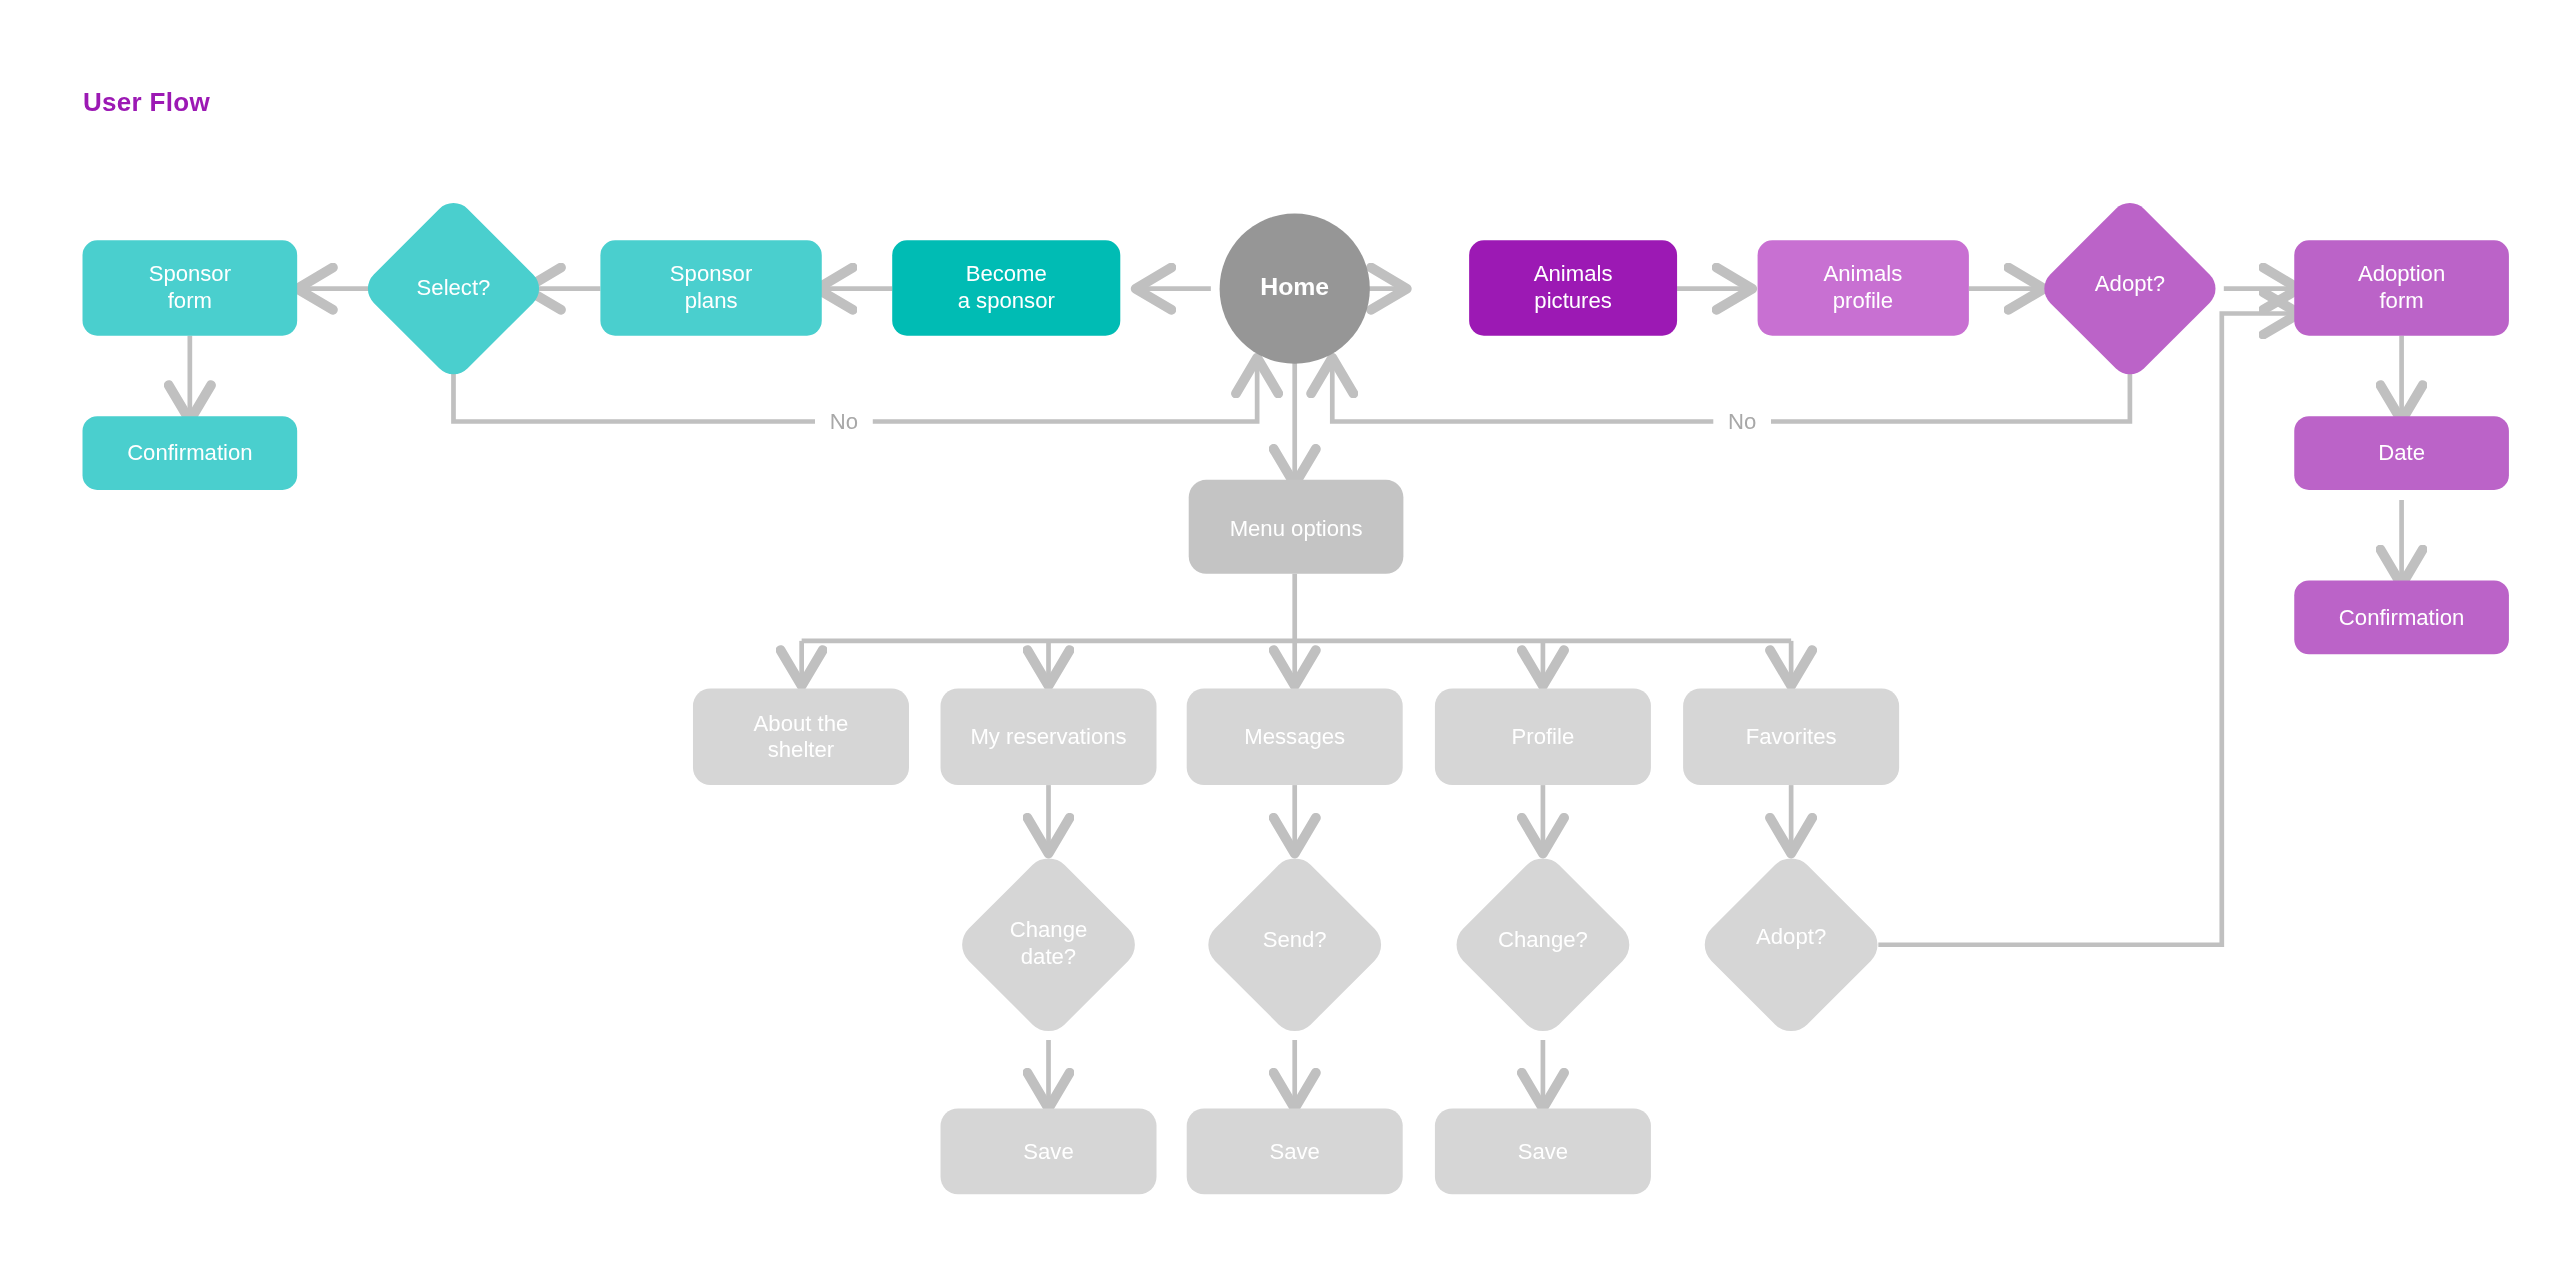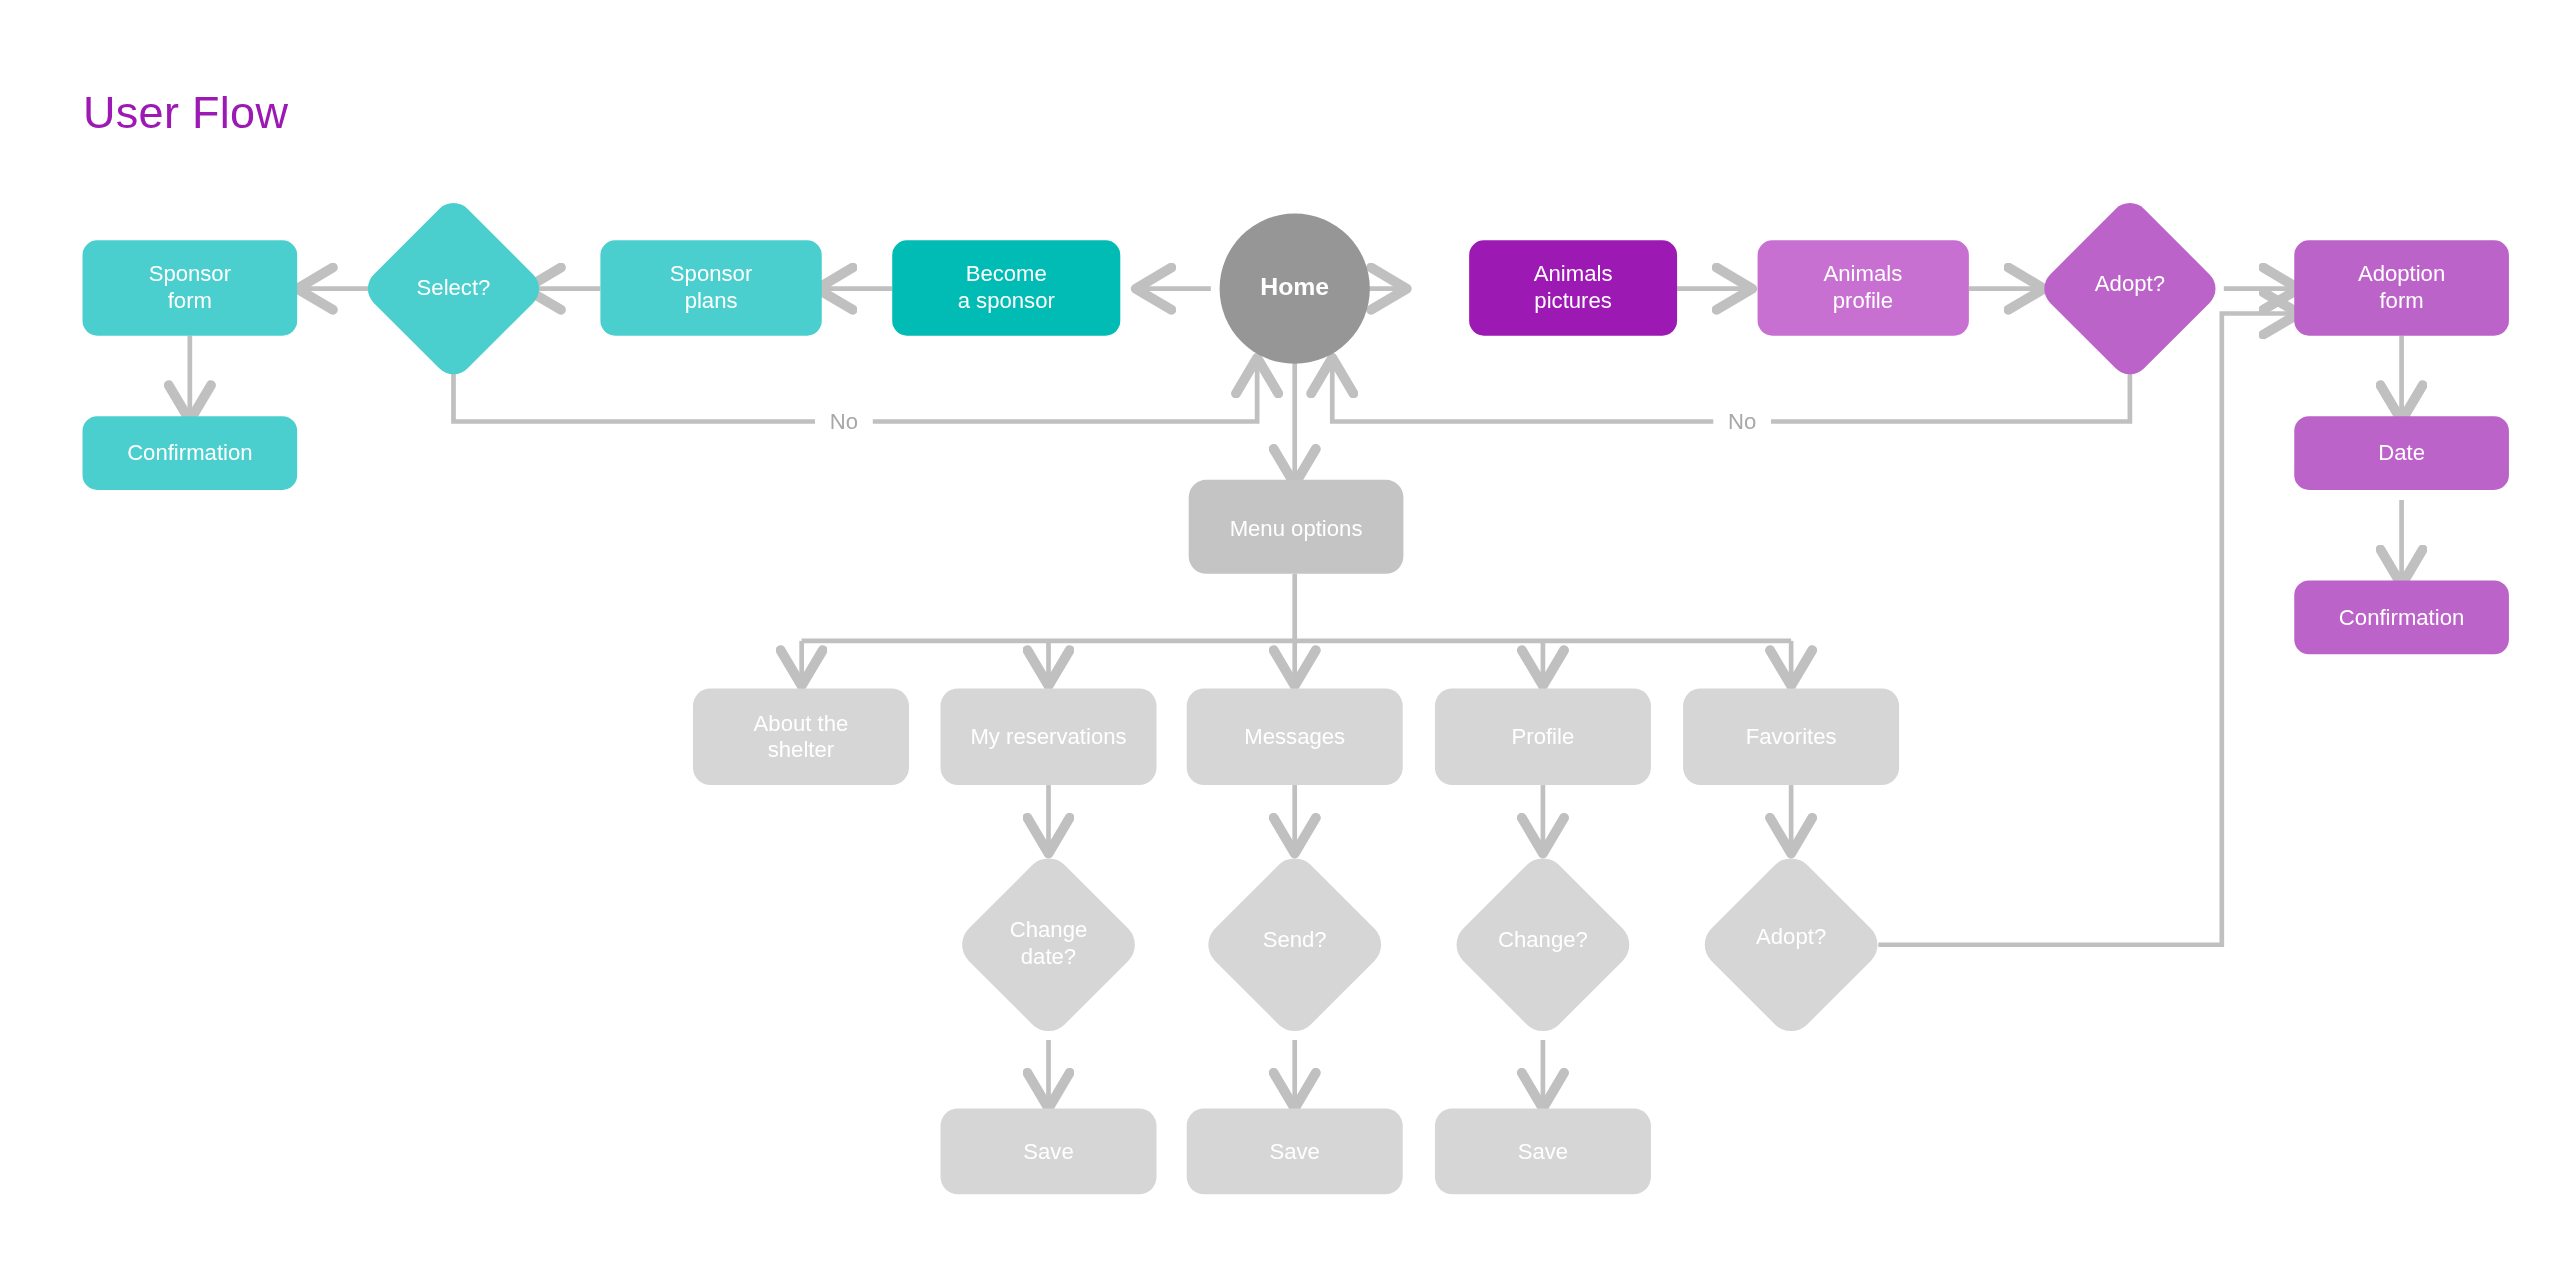--- a/index.html
+++ b/index.html
@@ -1,20 +1,20 @@
 <!DOCTYPE html>
 <html style="font-size:10.7px"><head>
 <meta charset="utf-8">
 <style>
   html,body{margin:0;padding:0;background:#ffffff;}
   body{font-family:"Liberation Sans",sans-serif;}
   #stage{position:relative;width:2576px;height:1273px;background:#ffffff;overflow:hidden;}
   #title{
     position:absolute;left:83px;top:87px;
-    font-size:45px;font-weight:normal;color:#9C19B4;letter-spacing:0.3px;
+    font-size:26px;font-weight:bold;color:#9C19B4;letter-spacing:0.3px;
     white-space:nowrap;
   }
   svg.flow{position:absolute;left:0;top:0;width:2576px;height:1273px;}
   .nodeLabel{
     fill:#ffffff;font-family:"Liberation Sans",sans-serif;
     font-size:33px;text-anchor:middle;dominant-baseline:middle;
   }
   .nodeLabel.bold{font-weight:bold;font-size:37px;}
   .edgeLabel{
     fill:#A8A8A8;font-family:"Liberation Sans",sans-serif;

